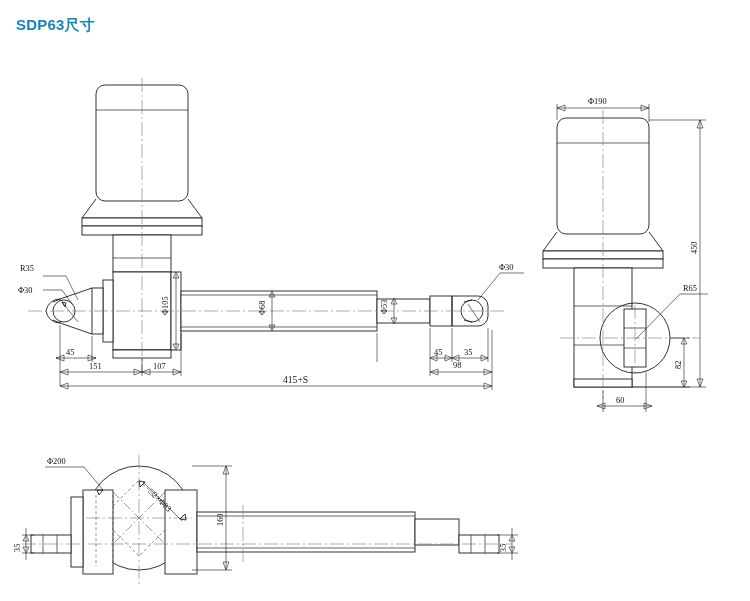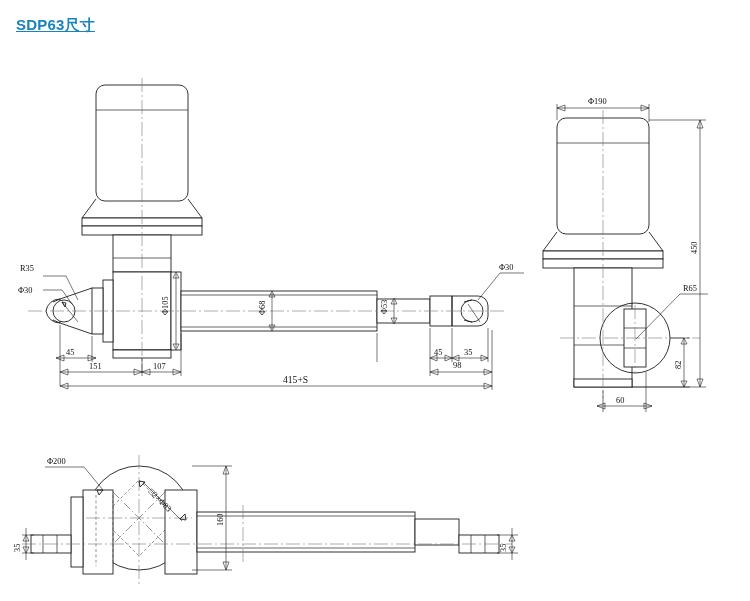--- a/index.html
+++ b/index.html
@@ -1,20 +1,20 @@
 <!DOCTYPE html>
 <html><head>
 <meta charset="utf-8">
 <style>
   html,body{margin:0;padding:0;background:#ffffff;}
   body{width:750px;height:601px;position:relative;overflow:hidden;
        font-family:"Liberation Serif", serif;color:#1a1a1a;}
   #page-title{position:absolute;left:16px;top:16px;
        font-family:"Liberation Sans", sans-serif;font-weight:bold;
-       font-size:15px;letter-spacing:.2px;text-decoration:underline;}
+       font-size:15px;letter-spacing:.2px;}
   svg{position:absolute;left:0;top:0;}
   .ln{stroke:#1d1d1d;stroke-width:.9;fill:none;}
   .thin{stroke:#262626;stroke-width:.7;fill:none;}
   .dim{stroke:#1d1d1d;stroke-width:.6;fill:none;}
   .ctr{stroke:#767676;stroke-width:.6;fill:none;stroke-dasharray:14 3 2 3;}
   .hid{stroke:#4a4a4a;stroke-width:.6;fill:none;stroke-dasharray:3 2.4;}
   .dash{stroke:#555;stroke-width:.6;fill:none;stroke-dasharray:9 2.5 1.5 2.5;}
   .t{font-family:"Liberation Serif", serif;font-size:8.4px;fill:#111;}
   .tc{font-family:"Liberation Serif", serif;font-size:9.6px;fill:#111;}
   .wht{fill:#ffffff;}

